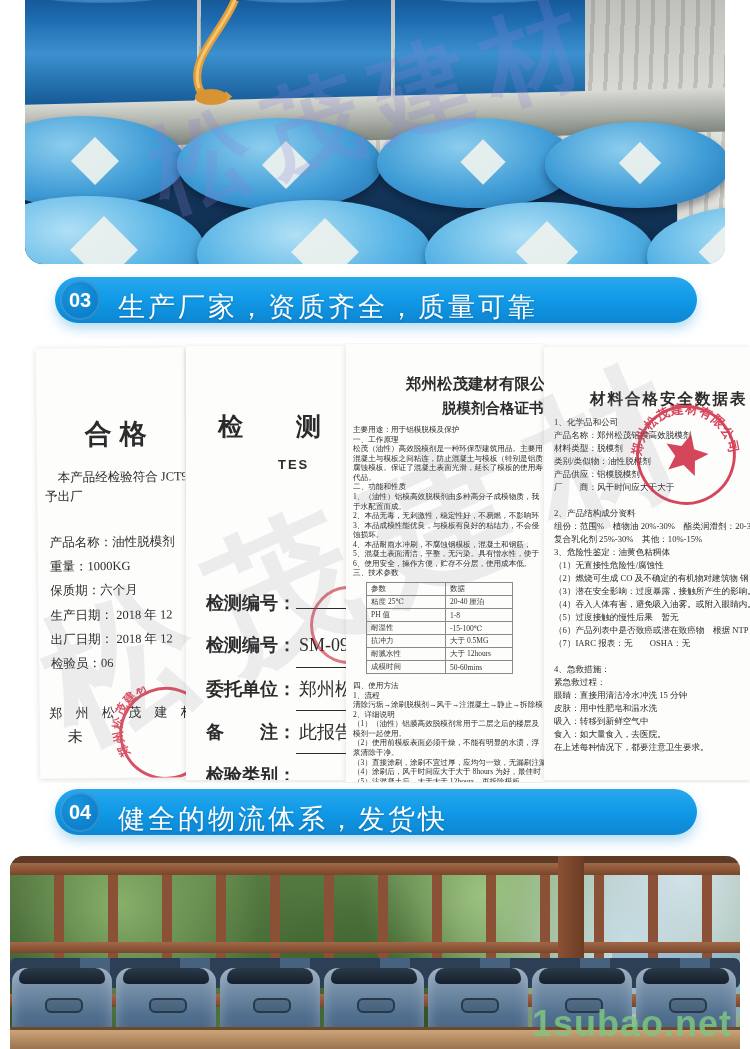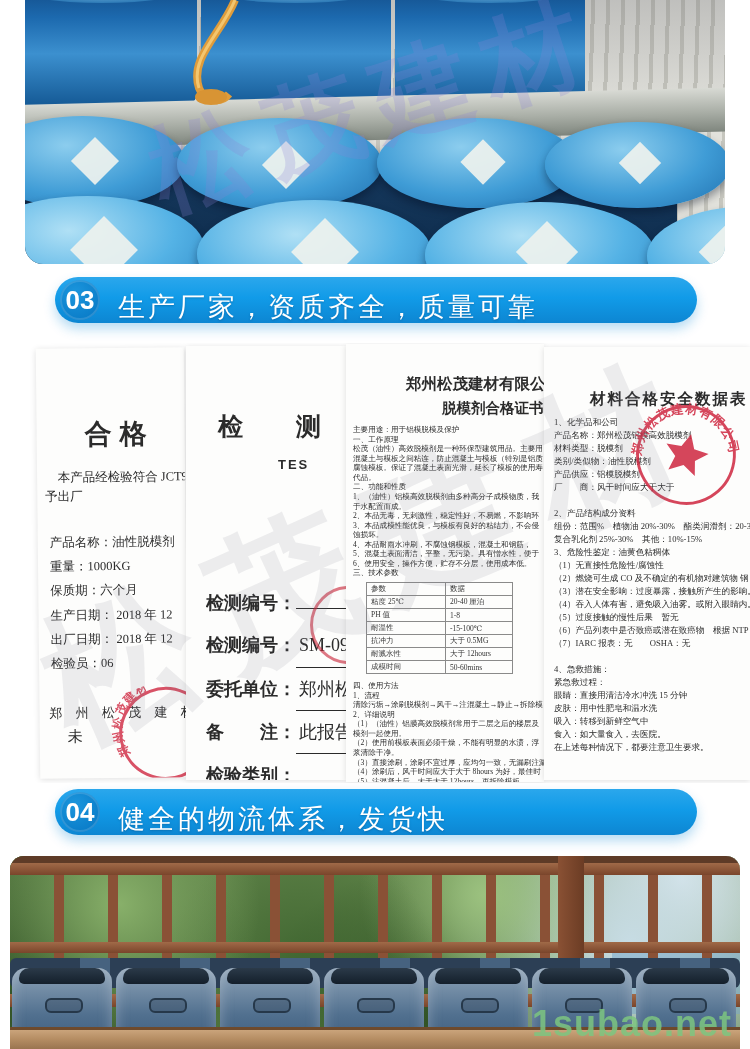--- a/index.html
+++ b/index.html
@@ -30,21 +30,21 @@
           transform:rotate(-18deg);pointer-events:none;}
   .strap{position:absolute;left:148px;top:0;}
 
   
   .banner{position:absolute;left:55px;width:642px;height:46px;border-radius:23px;
           background:linear-gradient(180deg,#2ba7ec,#119be8 45%,#0d86d2);
           box-shadow:0 6px 12px rgba(17,140,214,.30);display:flex;align-items:center;}
   #banner03{top:277px;} #banner04{top:789px;}
   .badge{width:40px;height:40px;margin-left:5px;border-radius:50%;flex:0 0 auto;
          background:radial-gradient(circle at 38% 32%,#1b96dd,#0a7cc8 78%);
-         color:#fff;font-size:26px;font-weight:bold;display:flex;align-items:center;justify-content:center;
+         color:#fff;font-size:20px;font-weight:bold;display:flex;align-items:center;justify-content:center;
          box-shadow:inset 0 0 0 2px rgba(255,255,255,.14);}
   .btitle{color:#fff;font-size:27px;font-weight:normal;margin-left:18px;letter-spacing:3px;
           text-shadow:0 1px 2px rgba(0,60,110,.35);white-space:nowrap;margin-top:13px;}
 
   
   .docs{position:absolute;left:0;top:343px;width:750px;height:440px;background:#fff;overflow:hidden;}
   .doc{position:absolute;background:#fdfdfc;overflow:hidden;color:#2b2b2b;
        box-shadow:0 1px 6px rgba(0,0,0,.13);
        font-family:"Liberation Serif","DejaVu Serif",serif;}
   .doc-a{left:38px;top:5px;width:148px;height:430px;transform:rotate(-.6deg);}

